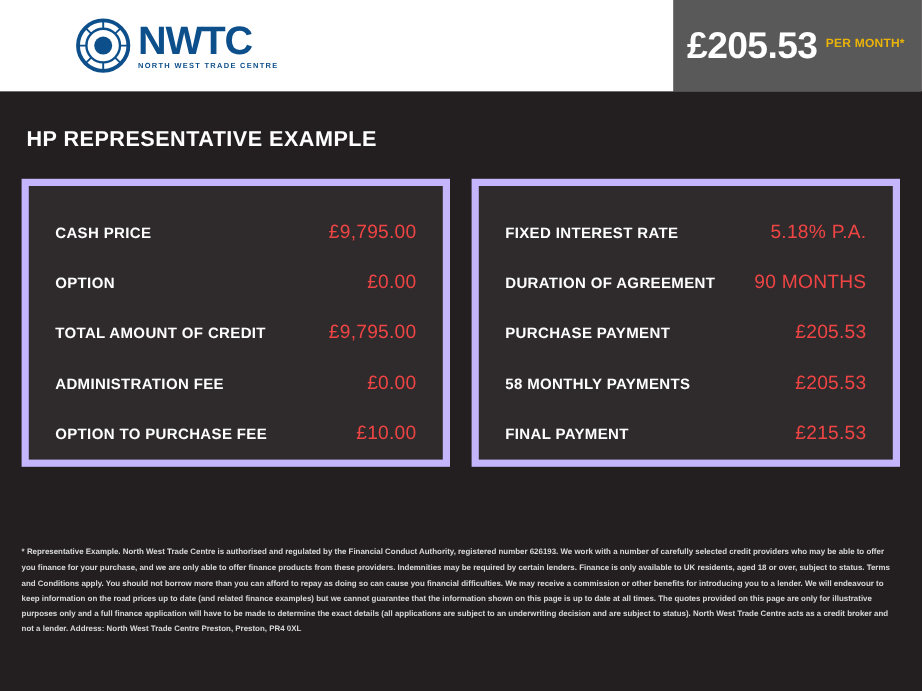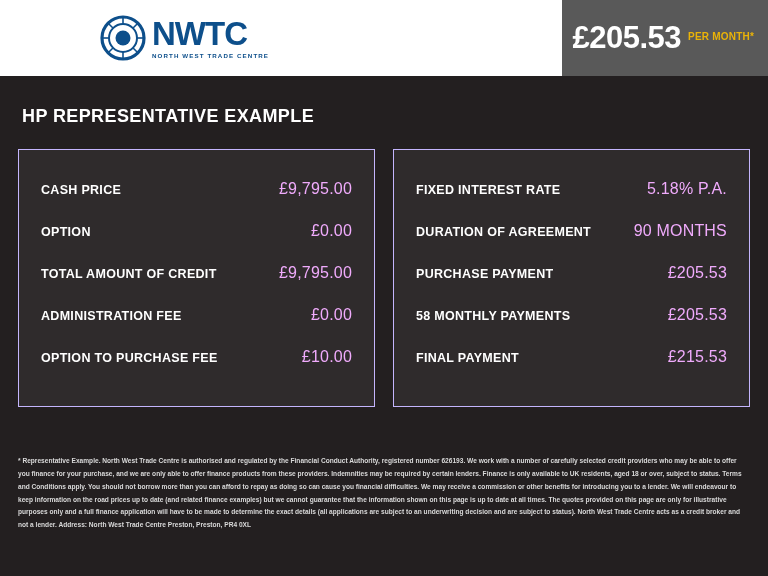--- a/index.html
+++ b/index.html
@@ -8,21 +8,21 @@
     background: #231f20;
     font-family: "Liberation Sans", sans-serif;
     overflow: hidden;
   }
   .page { position: relative; width: 768px; height: 576px; background: #231f20; }
 
   
   .header { display: flex; width: 768px; height: 76px; background: #ffffff; }
   .logo-area {
     width: 608px; height: 76px; background: #ffffff;
-    display: flex; align-items: center; padding-left: 100px;
+    display: flex; align-items: center; padding-left: 63px;
   }
   .logo { display: flex; align-items: center; gap: 6px; }
   .logo-mark { width: 46px; height: 46px; position: relative; }
   .logo-mark svg { display: block; }
   .logo-text { display: flex; flex-direction: column; line-height: 1; }
   .logo-word {
     font-size: 33px; font-weight: bold; letter-spacing: -1px;
     color: #0d4f8b; font-family: "Liberation Sans", sans-serif;
   }
   .logo-sub {
@@ -52,33 +52,33 @@
   }
 
   
   .panels {
     display: flex; gap: 18px;
     margin: 22px 18px 0 18px;
   }
   .panel {
     flex: 1;
     background: #2f2b2c;
-    border: 1px solid #c4b5fd;
-    padding: 18px 16px 28px 16px;
+    border: 6px solid #c4b5fd;
+    padding: 18px 16px 0 16px;
   }
   .row {
     display: flex; align-items: baseline; justify-content: space-between;
     padding: 12px 6px 12px 6px;
   }
   .row-label {
     font-size: 12.5px; font-weight: bold; color: #ffffff;
     letter-spacing: 0.3px;
   }
   .row-value {
-    font-size: 16px; color: #f0abfc; font-weight: normal;
+    font-size: 16px; color: #ef4444; font-weight: normal;
     letter-spacing: 0.2px;
   }
 
   
   .footnote {
     position: absolute; left: 18px; right: 18px; top: 455px;
     font-size: 6.6px; line-height: 1.95; color: #d9d9d9;
     font-weight: bold;
     text-align: left;
   }

